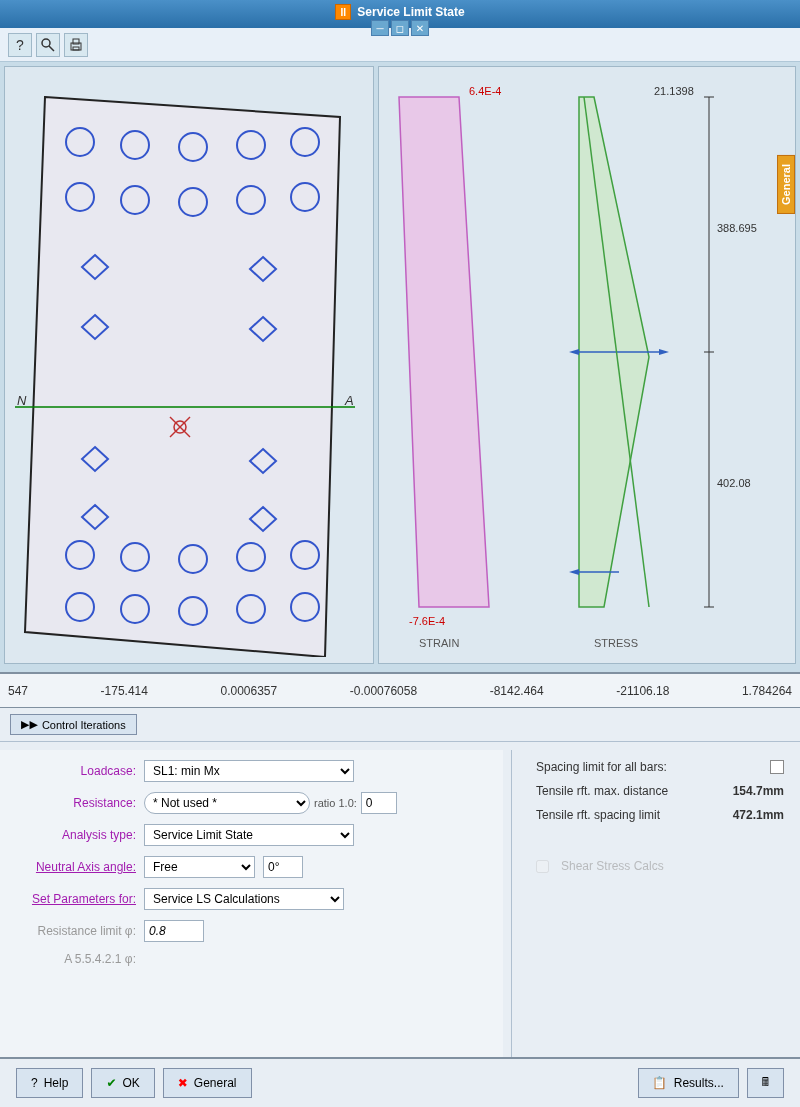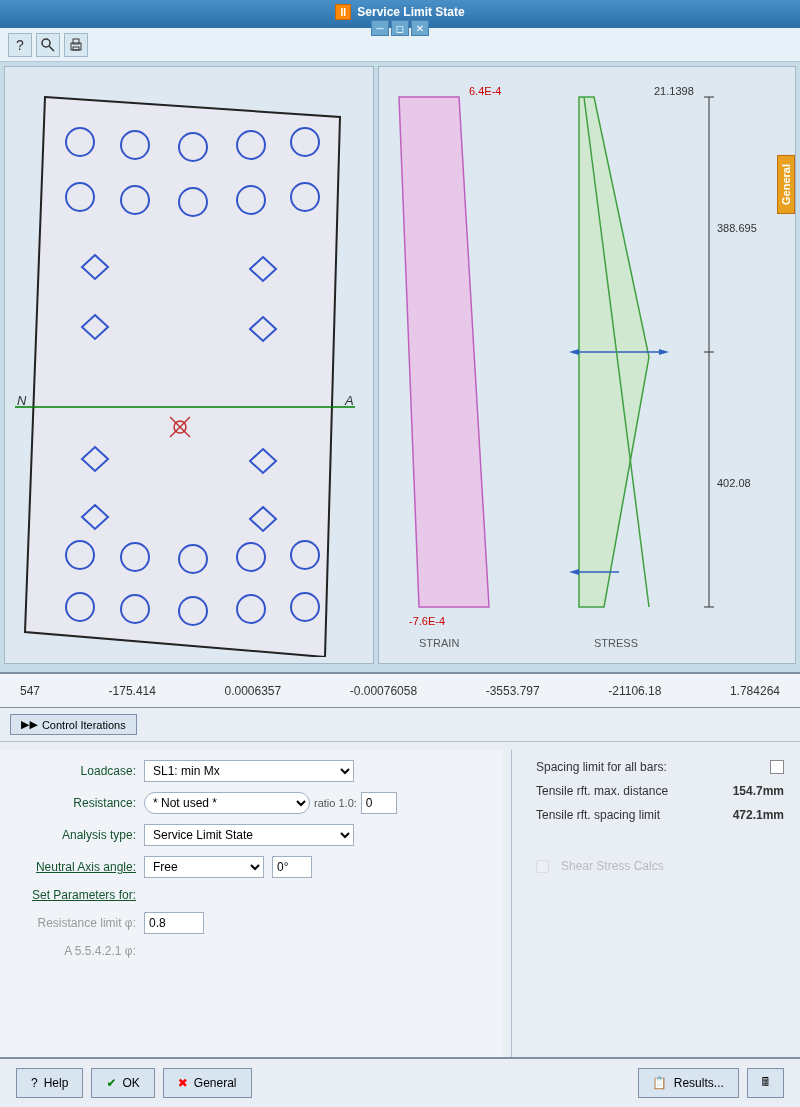--- a/index.html
+++ b/index.html
@@ -80,21 +80,21 @@
       color: white;
       cursor: pointer;
       z-index: 10;
     }
 
     
     .stats-row {
       background: #f0f4f8;
       border-top: 2px solid #8090a0;
       border-bottom: 1px solid #8090a0;
-      padding: 6px 20px;
+      padding: 6px 8px;
       display: flex;
       justify-content: space-between;
       align-items: center;
       height: 36px;
       gap: 23px;
     }
     .stat-val { font-size: 12px; color: #333; }
 
     
     .control-section {
@@ -121,21 +121,21 @@
     }
     .form-row {
       display: flex;
       align-items: center;
       margin-bottom: 10px;
       gap: 8px;
     }
     .form-label {
       width: 120px;
       font-size: 12px;
-      color: #14532d;
+      color: #a21caf;
       text-align: right;
     }
     .form-label-underline { text-decoration: underline; }
     .form-control {
       padding: 2px 4px;
       border: 1px solid #a0b0c0;
       background: white;
       font-size: 12px;
       height: 22px;
     }
@@ -350,21 +350,21 @@
     </div>
   </div>
 
   <div class="bottom-section">
 
     <div class="stats-row">
       <span class="stat-val">547</span>
       <span class="stat-val">-175.414</span>
       <span class="stat-val">0.0006357</span>
       <span class="stat-val">-0.00076058</span>
-      <span class="stat-val">-3553.797</span>
+      <span class="stat-val">-8142.464</span>
       <span class="stat-val">-21106.18</span>
       <span class="stat-val">1.784264</span>
     </div>
 
     <div class="control-section">
       <button class="control-btn">
         <span>▶▶</span>
         <span>Control Iterations</span>
       </button>
     </div>
@@ -393,33 +393,36 @@
 
         <div class="form-row">
           <span class="form-label">Analysis type:</span>
           <select class="form-select" style="width:210px;">
             <option>Service Limit State</option>
           </select>
         </div>
 
         <div class="form-row">
           <span class="form-label form-label-underline">Neutral Axis angle:</span>
-          <select class="form-select" style="width:120px;">
+          <select class="form-select" style="width:111px;">
             <option>Free</option>
           </select>
           <input class="form-control" type="text" style="width: 40px;" value="0°">
         </div>
 
         <div class="form-row">
           <span class="form-label form-label-underline">Set Parameters for:</span>
+          <select class="form-select" style="width:200px;">
+            <option>Service LS Calculations</option>
+          </select>
         </div>
 
         <div class="form-row">
           <span class="form-label disabled-text">Resistance limit φ:</span>
-          <input class="form-control" type="text" style="width: 60px;" value="0.8">
+          <input class="form-control" type="text" style="width: 60px; font-style: italic;" value="0.8">
         </div>
 
         <div class="form-row">
           <span class="form-label disabled-text">A 5.5.4.2.1 φ:</span>
         </div>
 
       </div>
 
       <div class="divider-v"></div>
 

